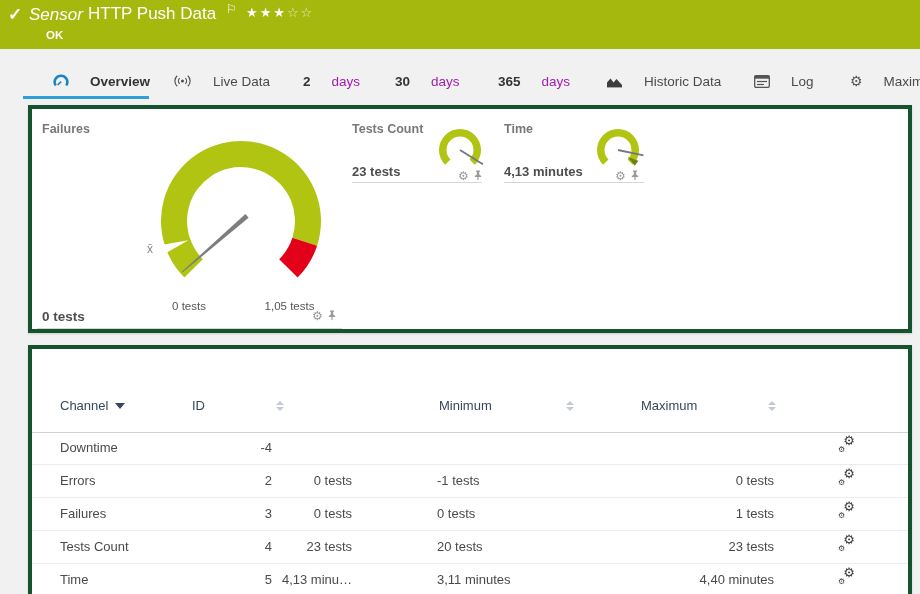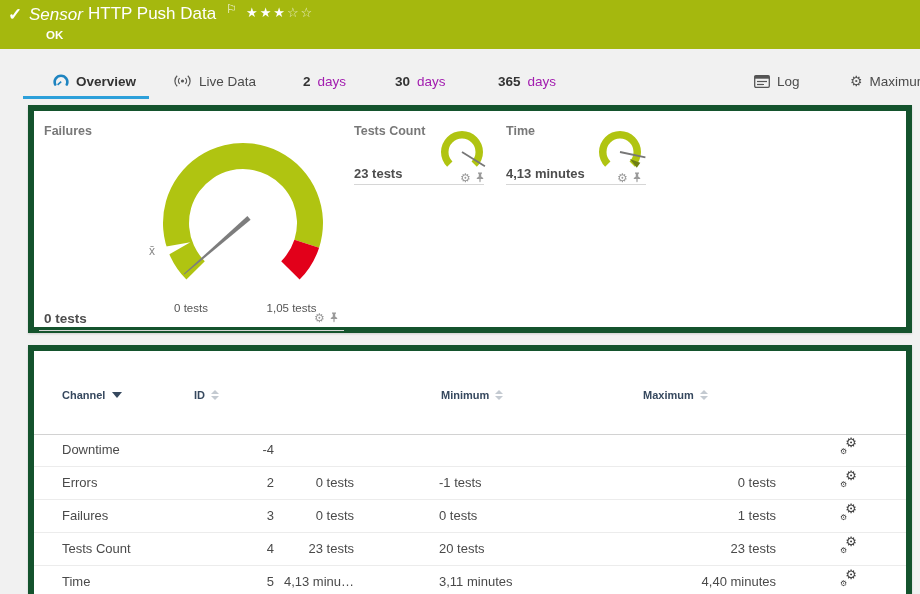--- a/index.html
+++ b/index.html
@@ -11,41 +11,41 @@
   .titlebar{position:absolute;left:0;top:0;width:920px;height:49px;background:#a5b80e;color:#fff}
   .check{position:absolute;left:8px;top:4px;font-size:17px;font-weight:bold}
   .stype{position:absolute;left:29px;top:5px;font-size:17px;font-style:italic}
   .sname{position:absolute;left:88px;top:4px;font-size:17px;font-weight:normal}
   .flag{position:absolute;left:226px;top:2px;font-size:12px}
   .stars{position:absolute;left:246px;top:5px;font-size:13px;letter-spacing:2px;cursor:pointer}
   .stars .se{opacity:.75}
   .status{position:absolute;left:46px;top:29px;font-size:11.5px;font-weight:bold}
   
   .tabs{position:absolute;left:0;top:62px;width:920px;height:38px}
-  .tab{position:absolute;top:6px;height:26px;display:flex;align-items:center;gap:7px;
+  .tab{position:absolute;top:6px;height:26px;display:flex;align-items:center;gap:21px;
        font-size:13.5px;color:#4b4b4b;cursor:pointer;white-space:nowrap}
   .tab .num{font-weight:bold;color:#333}
   .tab .unit{color:#a21caf}
   .tab.active .tlabel{color:#333;font-weight:bold}
   .underline{position:absolute;left:23px;top:34px;width:126px;height:3px;background:#2da0da}
   
-  .panel{position:absolute;left:28px;width:884px;background:#fff;border:6px solid #14532d;
+  .panel{position:absolute;left:28px;width:884px;background:#fff;border:4px solid #14532d;
          box-shadow:0 1px 2px rgba(0,0,0,.15);box-sizing:border-box}
   .panel1{top:105px;height:228px}
   .panel2{top:345px;height:260px}
   .gtitle{position:absolute;font-size:12.5px;font-weight:bold;color:#787878}
   .gvalue{position:absolute;font-size:13px;font-weight:bold;color:#4d4d4d}
   .gscale{position:absolute;font-size:11.5px;color:#555;text-align:center}
   .cell-line{position:absolute;height:1px;background:#d6d6d6}
   .gicons{position:absolute;display:flex;align-items:center;gap:4px;color:#9a9a9a;cursor:pointer}
   .gicons .gear{font-size:12px;line-height:10px}
   
-  .th{position:absolute;top:38px;display:flex;align-items:center;font-size:11px;
-      font-weight:bold;color:#36485e;cursor:pointer}
-  .th.right{justify-content:flex-start}
+  .th{position:absolute;top:49px;display:flex;align-items:center;font-size:13px;
+      font-weight:normal;color:#36485e;cursor:pointer}
+  .th.right{justify-content:space-between}
   .th-last{position:absolute;left:262px;width:86px;top:39px;text-align:center;font-size:13px;
            font-weight:bold;color:#36485e;line-height:15px;cursor:pointer}
   .th-last .l2{display:flex;align-items:center;justify-content:center}
   .caret{width:0;height:0;border-left:5px solid transparent;border-right:5px solid transparent;
          border-top:6px solid #36485e;margin-left:7px}
   .sort{display:inline-flex;flex-direction:column;gap:2px;margin-left:6px}
   .sort i{width:0;height:0;border-left:4px solid transparent;border-right:4px solid transparent}
   .sort .up{border-bottom:4px solid #c4cad1}
   .sort .dn{border-top:4px solid #c4cad1}
   .thead-border{position:absolute;left:0;top:83px;width:100%;height:1px;background:#d2d2d2}
@@ -98,20 +98,27 @@
   </div>
   <div class="tab" style="left:395px">
     <span class="num">30</span>
     <span class="unit">days</span>
   </div>
   <div class="tab" style="left:498px">
     <span class="num">365</span>
     <span class="unit">days</span>
   </div>
 
+  <div class="tab" style="left:606px">
+    <svg width="17" height="13" viewBox="0 0 17 13">
+      <path d="M1 11 V7.5 L4.5 3.5 L7.5 7.5 L10.5 4 L16 10 V11 Z" fill="#3d3d3d"></path>
+      <rect x="1" y="11" width="15" height="1.4" fill="#3d3d3d"></rect>
+    </svg>
+    <span class="tlabel">Historic Data</span>
+  </div>
 
   <div class="tab" style="left:754px">
     <svg width="16" height="13" viewBox="0 0 16 13">
       <rect x="0.7" y="0.7" width="14.6" height="11.6" rx="1.2" fill="none" stroke="#555" stroke-width="1.3"></rect>
       <rect x="0.7" y="0.7" width="14.6" height="3" fill="#555"></rect>
       <line x1="3" y1="6.5" x2="13" y2="6.5" stroke="#555" stroke-width="1.2"></line>
       <line x1="3" y1="9.5" x2="10" y2="9.5" stroke="#555" stroke-width="1.2"></line>
     </svg>
     <span class="tlabel">Log</span>
   </div>

